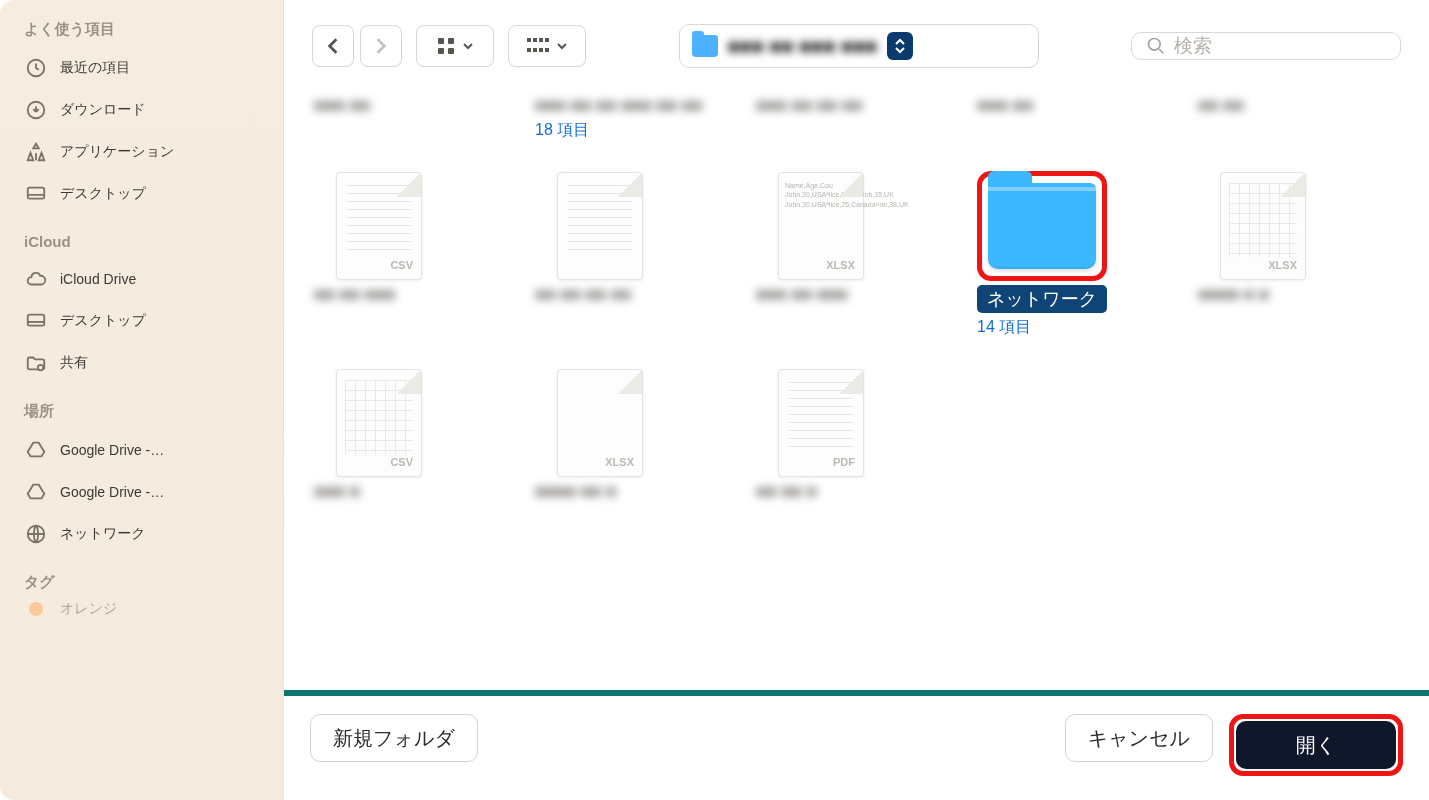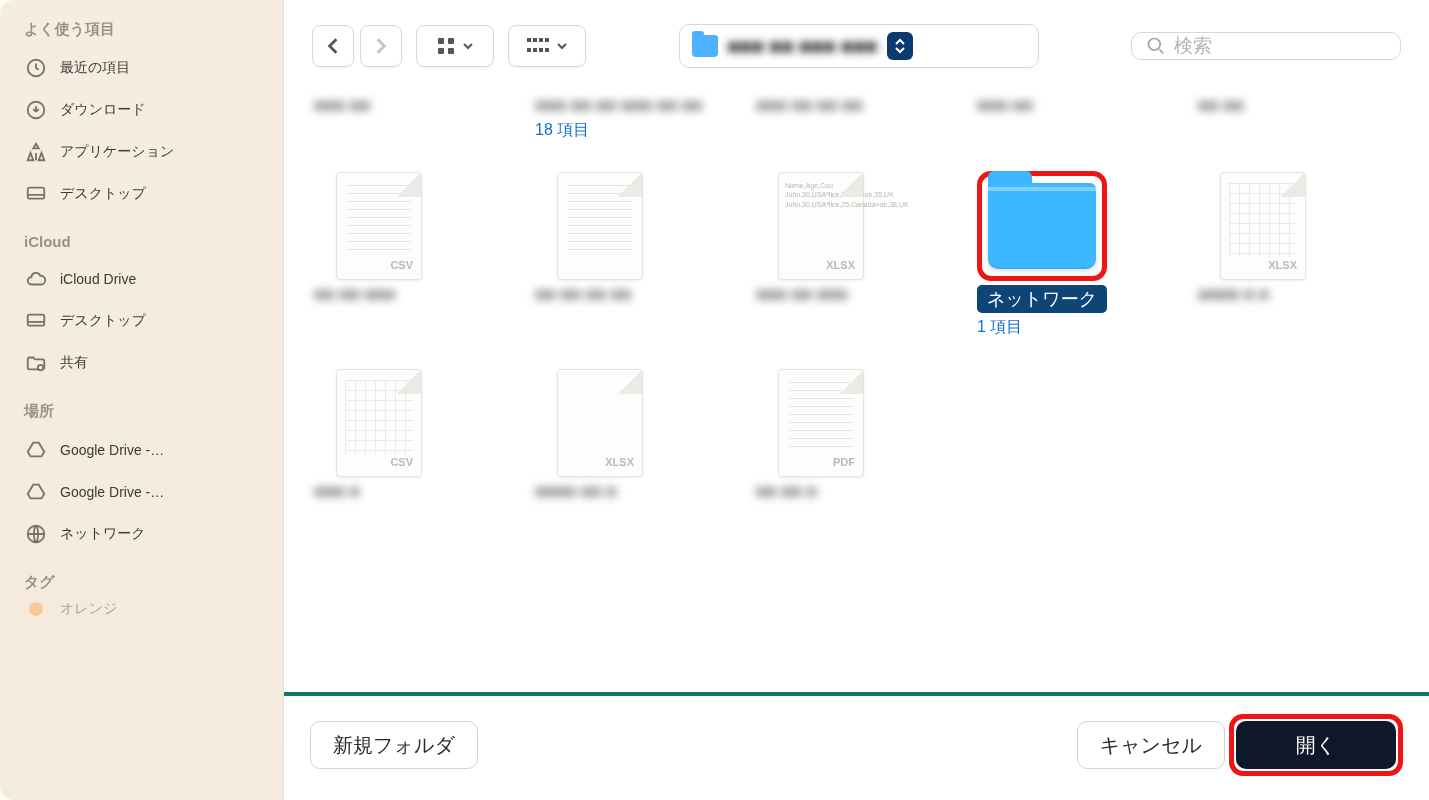--- a/index.html
+++ b/index.html
@@ -163,23 +163,23 @@
 }
 .file-label {
   font-size:17px; color:#3b3a38; text-align:center; max-width:200px;
 }
 .file-label.blurred { filter: blur(5px); color:#7a7773; }
 .file-label.selected {
   background:#0f4576; color:#fff; padding:2px 10px; border-radius:5px; font-size:18px;
 }
 .file-sub { font-size:16px; color:#1170d6; }
 .bottom-bar {
-  display:flex; align-items:center; gap:4px;
+  display:flex; gap:16px;
   padding: 18px 26px 24px 26px;
-  border-top:4px solid #0f766e;
+  border-top:6px solid #0f766e;
 }
 .btn {
   height:48px; padding:0 22px; border-radius:10px; font-size:20px; cursor:pointer;
   border:1px solid #d6d3cd; background:#fff; color:#2a2a2a;
 }
 .btn.primary {
   background:#0f172a; color:#fff; border:none; width:160px;
 }
 .primary-wrap {
   border:5px solid #ef1515; border-radius:14px; padding:2px;
@@ -409,21 +409,21 @@
               <span class="ext">XLSX</span>
             </div>
           </div>
         <div class="file-label blurred">■■■ ■■ ■■■</div>
       </div>
       <div class="file-cell">
         <div class="file-icon-wrap highlighted">
             <div class="folder-icon"></div>
           </div>
         <div class="file-label selected">ネットワーク</div>
-        <div class="file-sub">1 項目</div>
+        <div class="file-sub">14 項目</div>
       </div>
       <div class="file-cell">
         <div class="file-icon-wrap">
             <div class="doc-icon grid">
               <span class="ext">XLSX</span>
             </div>
           </div>
         <div class="file-label blurred">■■■■ ■ ■</div>
       </div>
 

